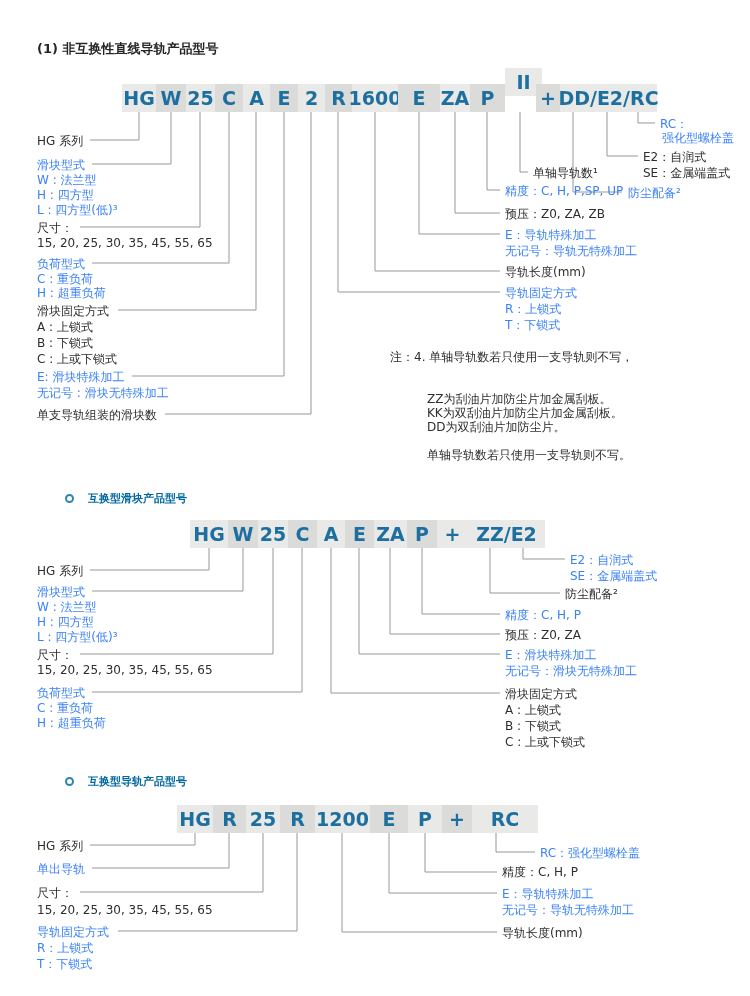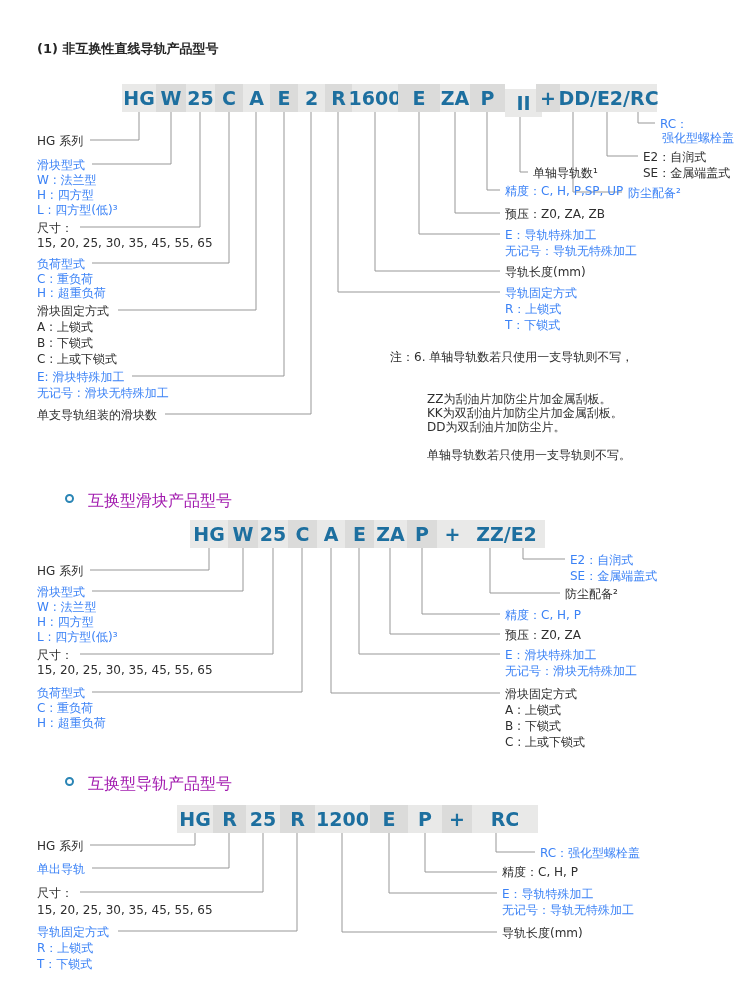--- a/index.html
+++ b/index.html
@@ -1,19 +1,19 @@
 <!DOCTYPE html>
 <html><head>
 <meta charset="utf-8">
 <style>
   html,body{margin:0;padding:0;background:#fff;}
   .page{position:relative;width:750px;height:996px;background:#ffffff;overflow:hidden;
         font-family:"DejaVu Sans","Liberation Sans",sans-serif;}
   .title{position:absolute;font-size:13px;font-weight:bold;color:#252525;white-space:nowrap;}
-  .subtitle{position:absolute;font-size:16px;font-weight:normal;color:#a21caf;white-space:nowrap;}
+  .subtitle{position:absolute;font-size:11px;font-weight:bold;color:#0369a1;white-space:nowrap;}
   .bullet{position:absolute;width:5px;height:5px;border:2px solid #2a85b5;border-radius:50%;}
   .seg{position:absolute;height:28px;display:flex;align-items:center;justify-content:center;
        font-weight:bold;font-size:19px;color:#1d6f9f;white-space:nowrap;}
   .seg.light{background:#e9e9e8;}
   .seg.dark{background:#dbdbda;}
   .lbl{position:absolute;font-size:12px;line-height:14px;color:#2e2e2e;white-space:nowrap;}
   .lbl.blue{color:#3b82f6;}
   .note{position:absolute;font-size:12px;line-height:14px;color:#2e2e2e;white-space:nowrap;}
   svg.lines{position:absolute;left:0;top:0;}
   svg.lines path{fill:none;stroke:#979797;stroke-width:1;}
@@ -73,21 +73,21 @@
   <div class="seg light" style="left:186px;width:29px;top:84px">25</div>
   <div class="seg dark" style="left:215px;width:28px;top:84px">C</div>
   <div class="seg light" style="left:243px;width:27px;top:84px">A</div>
   <div class="seg dark" style="left:270px;width:28px;top:84px">E</div>
   <div class="seg light" style="left:298px;width:27px;top:84px">2</div>
   <div class="seg dark" style="left:325px;width:27px;top:84px">R</div>
   <div class="seg light" style="left:352px;width:46px;top:84px">1600</div>
   <div class="seg dark" style="left:398px;width:42px;top:84px">E</div>
   <div class="seg light" style="left:440px;width:30px;top:84px">ZA</div>
   <div class="seg dark" style="left:470px;width:35px;top:84px">P</div>
-  <div class="seg light" style="left:505px;width:37px;top:89px">II</div>
+  <div class="seg light" style="left:505px;width:37px;top:68px">II</div>
   <div class="seg dark" style="left:536px;width:24px;top:84px">+</div>
   <div class="seg light" style="left:560px;width:97px;top:84px">DD/E2/RC</div>
 
   <div class="lbl" style="left:37px;top:134px">HG 系列</div>
   <div class="lbl blue" style="left:37px;top:158px">滑块型式</div>
   <div class="lbl blue" style="left:37px;top:173px">W : 法兰型</div>
   <div class="lbl blue" style="left:37px;top:188px">H : 四方型</div>
   <div class="lbl blue" style="left:37px;top:203px">L : 四方型(低)³</div>
   <div class="lbl" style="left:37px;top:221px">尺寸：</div>
   <div class="lbl" style="left:37px;top:236px">15, 20, 25, 30, 35, 45, 55, 65</div>
@@ -110,21 +110,21 @@
   <div class="lbl blue" style="left:505px;top:184px">精度：C, H, P,SP, UP</div>
   <div class="lbl blue" style="left:628px;top:186px">防尘配备²</div>
   <div class="lbl" style="left:505px;top:207px">预压：Z0, ZA, ZB</div>
   <div class="lbl blue" style="left:505px;top:228px">E：导轨特殊加工</div>
   <div class="lbl blue" style="left:505px;top:244px">无记号：导轨无特殊加工</div>
   <div class="lbl" style="left:505px;top:265px">导轨长度(mm)</div>
   <div class="lbl blue" style="left:505px;top:286px">导轨固定方式</div>
   <div class="lbl blue" style="left:505px;top:302px">R：上锁式</div>
   <div class="lbl blue" style="left:505px;top:318px">T：下锁式</div>
 
-  <div class="note" style="left:390px;top:350px">注：6. 单轴导轨数若只使用一支导轨则不写，</div>
+  <div class="note" style="left:390px;top:350px">注：4. 单轴导轨数若只使用一支导轨则不写，</div>
   <div class="note" style="left:427px;top:392px">ZZ为刮油片加防尘片加金属刮板。</div>
   <div class="note" style="left:427px;top:406px">KK为双刮油片加防尘片加金属刮板。</div>
   <div class="note" style="left:427px;top:420px">DD为双刮油片加防尘片。</div>
   <div class="note" style="left:427px;top:448px">单轴导轨数若只使用一支导轨则不写。</div>
 
   <span class="bullet" style="left:65px;top:494px"></span>
   <div class="subtitle" style="left:88px;top:491px">互换型滑块产品型号</div>
 
   <div class="seg light" style="left:190px;width:38px;top:520px">HG</div>
   <div class="seg dark" style="left:228px;width:30px;top:520px">W</div>

